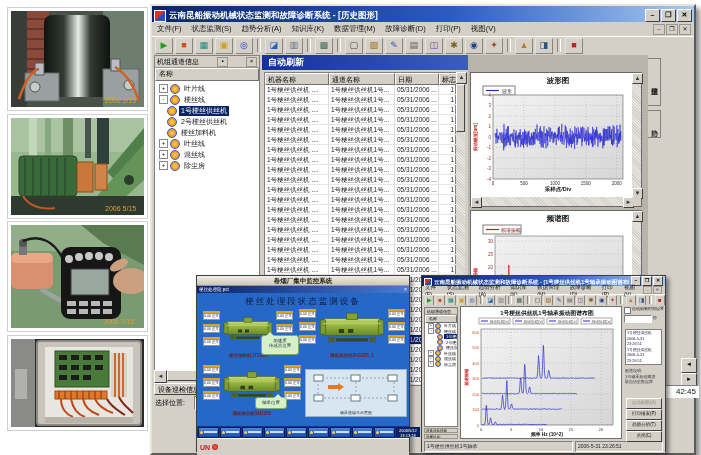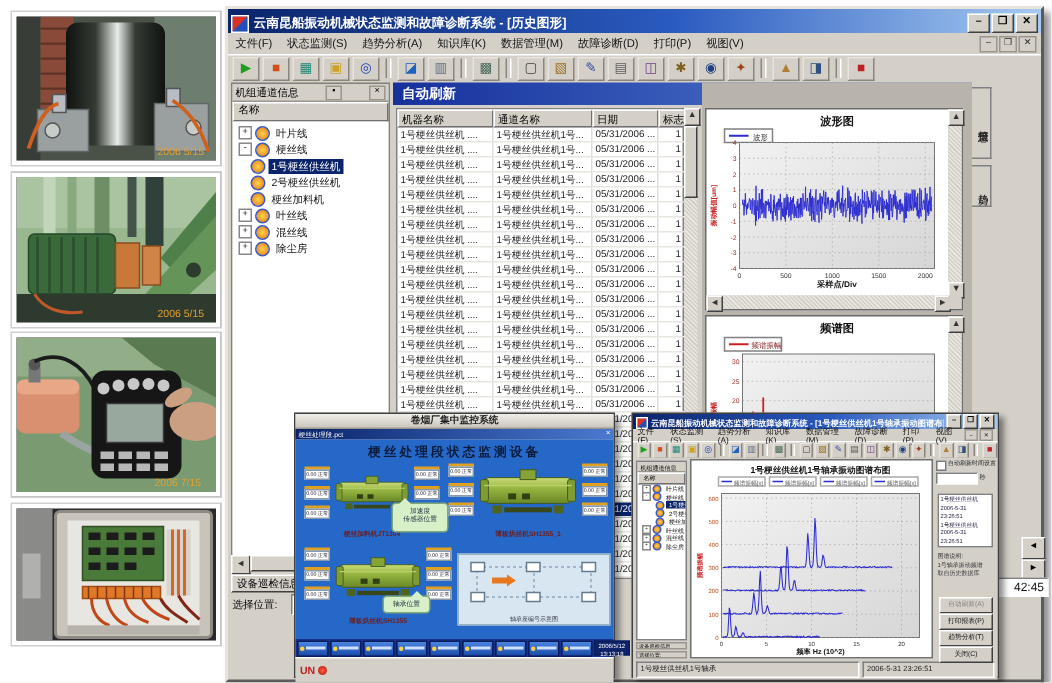--- a/index.html
+++ b/index.html
@@ -72,21 +72,21 @@
   .sc-corner{position:absolute;right:0;bottom:0;width:9px;height:9px;background:#d4d0c8;}
 
   .side-tab{background:#d4d0c8;border:1px solid #808080;border-left:none;writing-mode:vertical-rl;font-size:7px;color:#222;padding:4px 1px;box-sizing:border-box;text-align:center;}
 
   
   #mon-win{left:196px;top:275px;width:214px;height:177px;background:#d4d0c8;border:1px solid #404040;box-sizing:border-box;box-shadow:3px 3px 4px rgba(0,0,0,.4);}
   #mon-outer-title{height:9px;background:linear-gradient(#f0eee8,#cac6be);font-size:6.5px;font-weight:bold;color:#222;text-align:center;line-height:9px;border-bottom:1px solid #9a968e;}
   #mon-inner-title{height:7px;background:linear-gradient(90deg,#0a246a,#4a7ad0);color:#fff;font-size:4.5px;line-height:7px;padding:0 2px;display:flex;}
   #mon-inner-title .x{margin-left:auto;font-size:5px;}
   #mon-screen{position:relative;height:133px;background:#2668c8;overflow:hidden;}
-  #mon-screen-title{position:absolute;left:0;top:3px;width:100%;text-align:center;font-size:8.5px;font-weight:bold;color:#0c1c3c;letter-spacing:2px;}
+  #mon-screen-title{position:absolute;left:0;top:3px;width:100%;text-align:center;font-size:8.5px;font-weight:normal;color:#0c1c3c;letter-spacing:2px;}
   .mgrp{position:absolute;}
   .mgrp .cap{position:absolute;left:0;bottom:-1px;width:100%;text-align:center;font-size:4.5px;color:#6b1f1f;font-weight:bold;}
   .sensor{position:absolute;width:17px;}
   .sensor .tag{height:2px;background:#e0a020;}
   .sensor .val{background:#fff;border:1px solid #8899aa;font-size:3.5px;line-height:4px;color:#223;text-align:center;height:5px;overflow:hidden;}
   .callout{position:absolute;background:#d8f0c8;border:1px solid #7fa878;border-radius:3px;font-size:4.5px;color:#234;text-align:center;padding:2px 1px;box-sizing:border-box;}
   .callout .tail{position:absolute;width:0;height:0;border:4px solid transparent;}
   #mon-diagram{position:absolute;background:#d8e6f2;border:1px solid #9ab0c4;}
   #mon-diagram .cap2{position:absolute;bottom:1px;width:100%;text-align:center;font-size:4px;color:#334;}
   #mon-taskbar{height:12px;background:#16328c;display:flex;align-items:center;gap:1px;padding:0 1px;}

